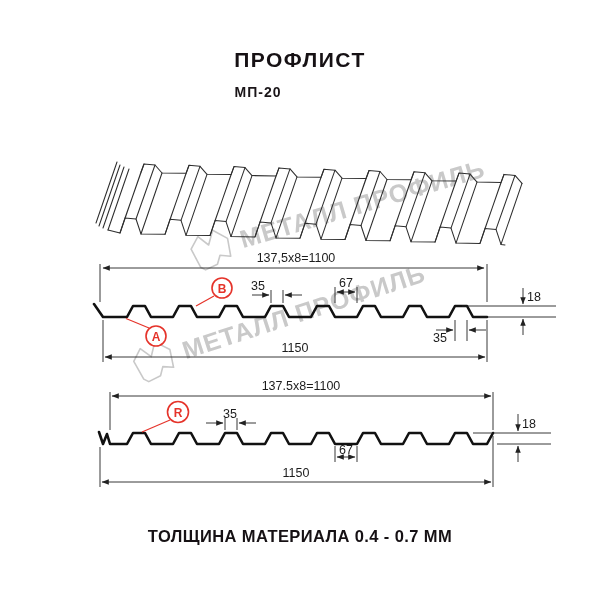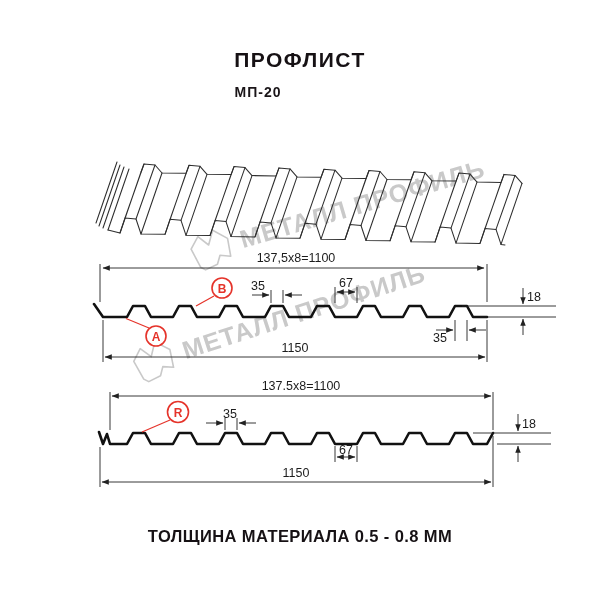--- a/index.html
+++ b/index.html
@@ -161,13 +161,13 @@
     </g>
 
     <g>
       <line class="redline" x1="170" y1="420" x2="142" y2="432"></line>
       <circle class="redcircle" cx="178" cy="412" r="10.5"></circle>
       <text class="redtext" x="178" y="416.5" text-anchor="middle">R</text>
     </g>
   </g>
 </svg>
 
-<div class="bottom-note">ТОЛЩИНА МАТЕРИАЛА 0.5 - 0.8 ММ</div>
+<div class="bottom-note">ТОЛЩИНА МАТЕРИАЛА 0.4 - 0.7 ММ</div>
 
 </body></html>

